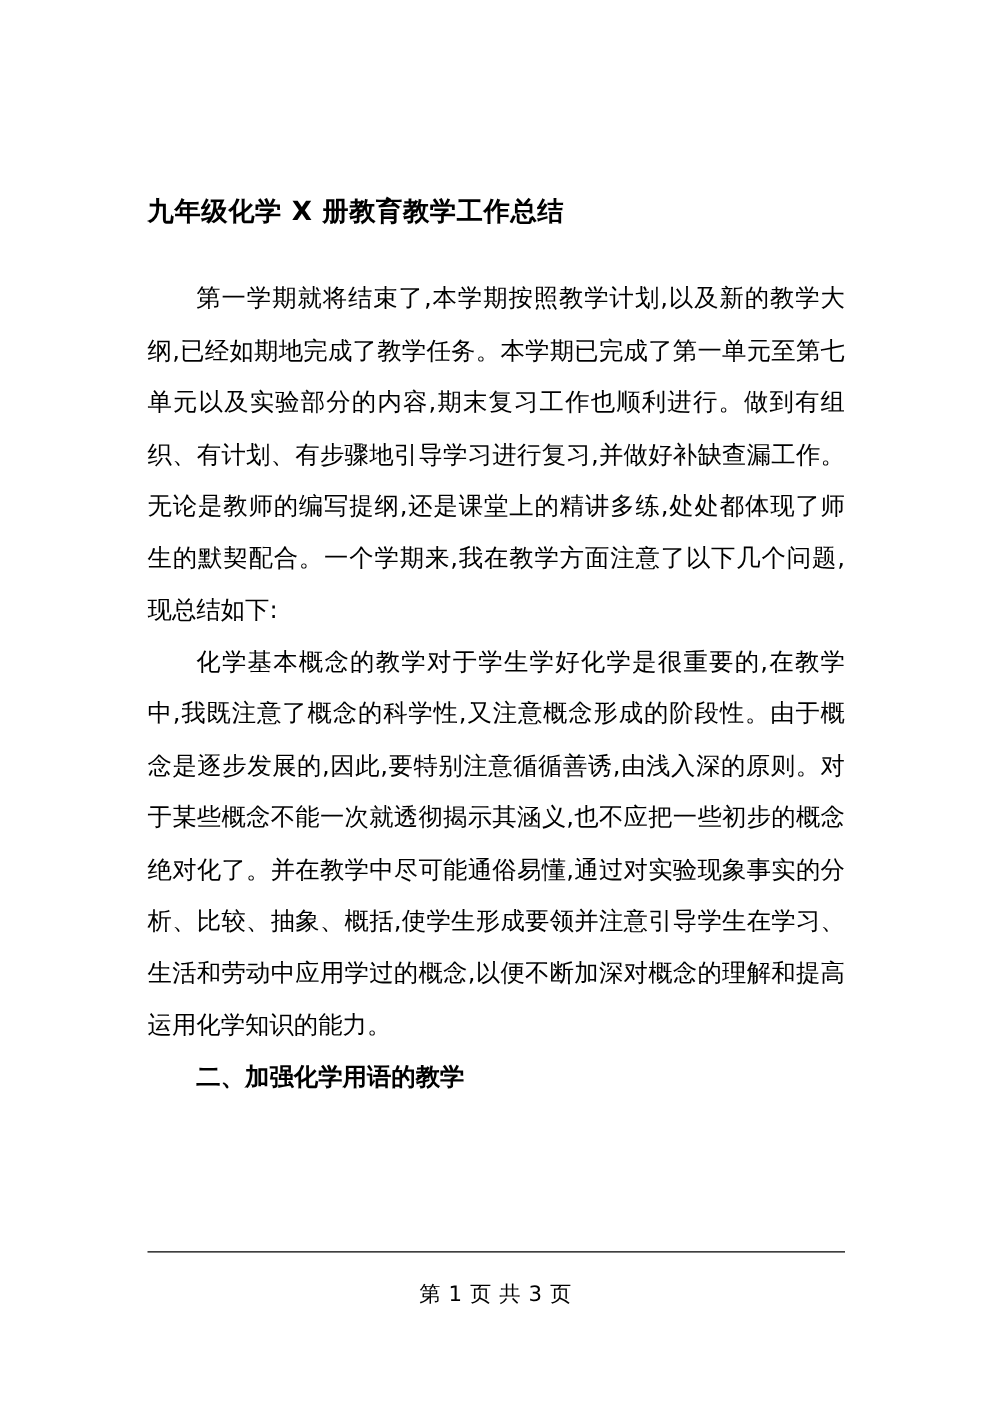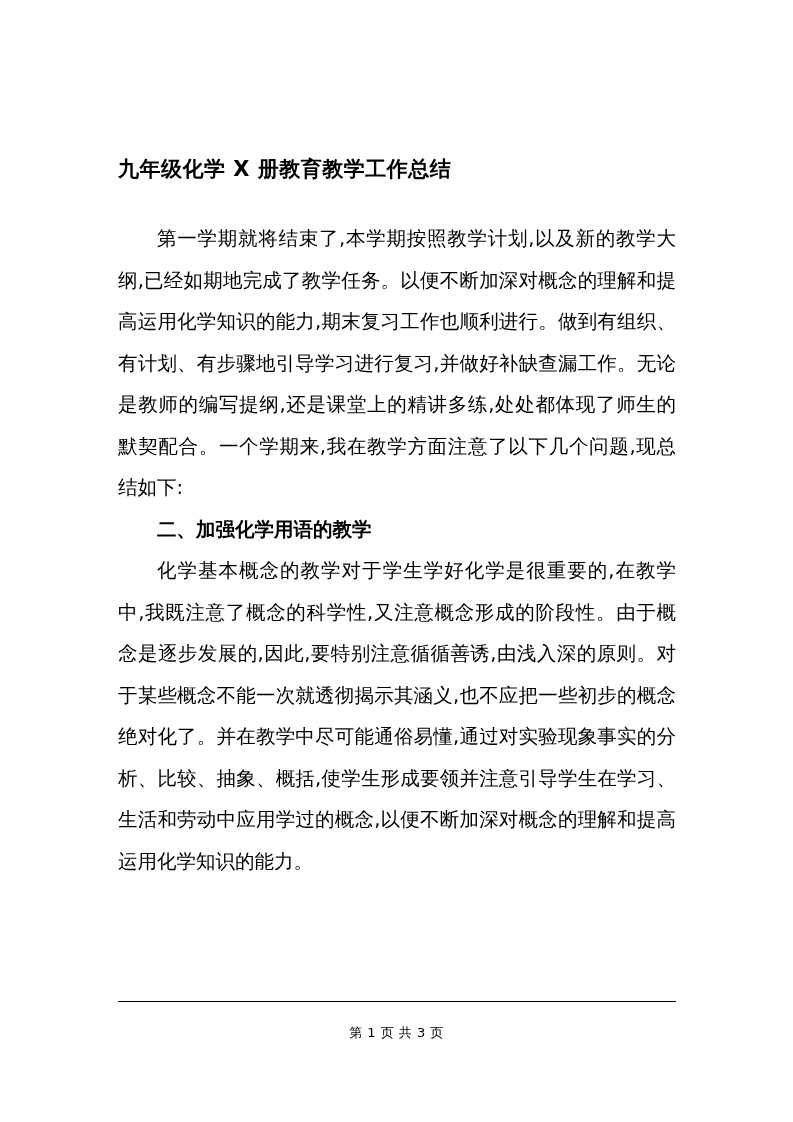--- a/index.html
+++ b/index.html
@@ -68,30 +68,30 @@
     width: 558px;
     height: 0;
     border-top: 1px solid #000000;
   }
   .footer-text {
     position: absolute;
     left: 0;
     top: 1024px;
     width: 793px;
     text-align: center;
-    font-size: 13px;
+    font-size: 17px;
     color: #000;
     letter-spacing: 0.5px;
   }
 </style>
 </head>
 <body>
 
 <div class="page">
   <div class="content">
     <h1 class="doc-title">九年级化学 X 册教育教学工作总结</h1>
-    <p class="body-text para-first">第一学期就将结束了,本学期按照教学计划,以及新的教学大纲,已经如期地完成了教学任务。以便不断加深对概念的理解和提高运用化学知识的能力,期末复习工作也顺利进行。做到有组织、有计划、有步骤地引导学习进行复习,并做好补缺查漏工作。无论是教师的编写提纲,还是课堂上的精讲多练,处处都体现了师生的默契配合。一个学期来,我在教学方面注意了以下几个问题,现总结如下:</p>
+    <p class="body-text para-first">第一学期就将结束了,本学期按照教学计划,以及新的教学大纲,已经如期地完成了教学任务。本学期已完成了第一单元至第七单元以及实验部分的内容,期末复习工作也顺利进行。做到有组织、有计划、有步骤地引导学习进行复习,并做好补缺查漏工作。无论是教师的编写提纲,还是课堂上的精讲多练,处处都体现了师生的默契配合。一个学期来,我在教学方面注意了以下几个问题,现总结如下:</p>
+    <p class="body-text para">化学基本概念的教学对于学生学好化学是很重要的,在教学中,我既注意了概念的科学性,又注意概念形成的阶段性。由于概念是逐步发展的,因此,要特别注意循循善诱,由浅入深的原则。对于某些概念不能一次就透彻揭示其涵义,也不应把一些初步的概念绝对化了。并在教学中尽可能通俗易懂,通过对实验现象事实的分析、比较、抽象、概括,使学生形成要领并注意引导学生在学习、生活和劳动中应用学过的概念,以便不断加深对概念的理解和提高运用化学知识的能力。</p>
     <p class="body-text heading">二、加强化学用语的教学</p>
-    <p class="body-text para">化学基本概念的教学对于学生学好化学是很重要的,在教学中,我既注意了概念的科学性,又注意概念形成的阶段性。由于概念是逐步发展的,因此,要特别注意循循善诱,由浅入深的原则。对于某些概念不能一次就透彻揭示其涵义,也不应把一些初步的概念绝对化了。并在教学中尽可能通俗易懂,通过对实验现象事实的分析、比较、抽象、概括,使学生形成要领并注意引导学生在学习、生活和劳动中应用学过的概念,以便不断加深对概念的理解和提高运用化学知识的能力。</p>
   </div>
   <div class="footer-rule"></div>
   <div class="footer-text">第 1 页 共 3 页</div>
 </div>
 
 </body></html>

